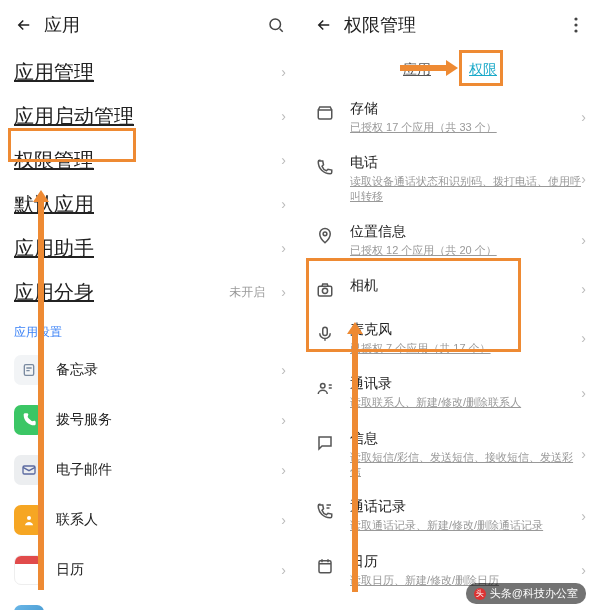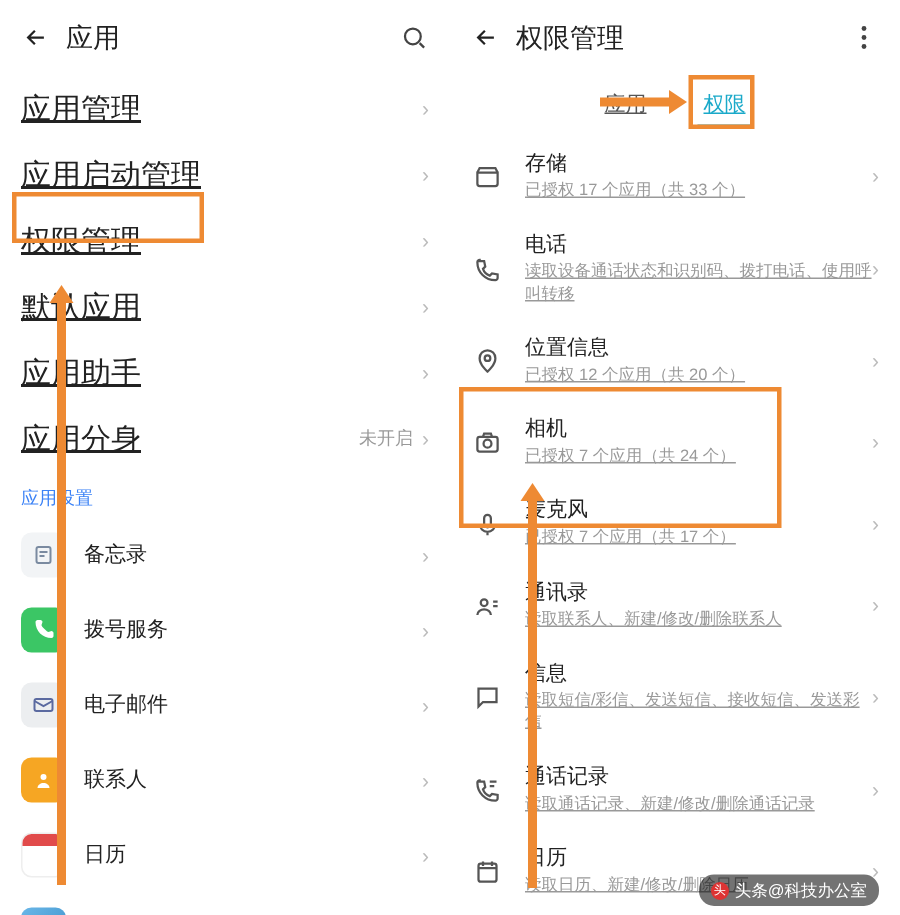--- a/index.html
+++ b/index.html
@@ -10,27 +10,27 @@
   .header .back { width: 20px; height: 20px; display: flex; align-items: center; justify-content: center; color: #222; flex-shrink: 0; }
   .header .title { flex: 1; font-size: 18px; font-weight: 500; color: #222; margin-left: 10px; }
   .header .right-icon { width: 20px; height: 20px; display: flex; align-items: center; justify-content: center; color: #444; }
   .tabs { display: flex; justify-content: center; align-items: center; height: 40px; gap: 30px; }
   .tab { font-size: 14px; color: #555; padding: 6px 4px; position: relative; text-decoration: underline; }
   .tab.active { color: #1aa9c9; }
   .tab.active::after { content: ""; position: absolute; left: 0; right: 0; bottom: 0; height: 2px; background: #1aa9c9; }
   .row { display: flex; align-items: center; min-height: 44px; padding: 0 14px; position: relative; }
   .row .label { flex: 1; font-size: 20px; color: #222; text-decoration: underline; }
   .row .chev { color: #bbb; font-size: 14px; }
-  .row .status { font-size: 12px; color: #999; margin-right: 6px; text-align: right; }
+  .row .status { font-size: 12px; color: #999; margin-right: 16px; text-align: right; }
   .section-title { font-size: 12px; color: #3b82f6; padding: 10px 14px 4px; }
   .app-row { display: flex; align-items: center; height: 50px; padding: 0 14px; }
   .app-icon { width: 30px; height: 30px; border-radius: 7px; margin-right: 12px; display: flex; align-items: center; justify-content: center; flex-shrink: 0; }
   .app-row .label { flex: 1; font-size: 14px; color: #222; }
   .app-row .chev { color: #bbb; font-size: 14px; }
-  .perm-row { display: flex; align-items: center; padding: 10px 14px; }
+  .perm-row { display: flex; align-items: flex-start; padding: 10px 14px; }
   .perm-icon { width: 22px; height: 22px; margin-right: 14px; margin-top: 2px; color: #555; flex-shrink: 0; display:flex; align-items:center; justify-content:center; }
   .perm-text { flex: 1; }
   .perm-text .ptitle { font-size: 14px; color: #222; }
   .perm-text .psub { font-size: 11px; color: #999; margin-top: 2px; line-height: 1.3; text-decoration: underline; }
   .perm-row .chev { color: #bbb; font-size: 14px; align-self: center; }
   .box-orange { position: absolute; border: 3px solid #ee8a33; pointer-events: none; z-index: 5; }
   .arrow-up { position: absolute; width: 6px; background: #ee8a33; z-index: 4; }
   .arrow-up::before { content: ""; position: absolute; top: -10px; left: -5px; border-left: 8px solid transparent; border-right: 8px solid transparent; border-bottom: 12px solid #ee8a33; }
   .arrow-right { position: absolute; height: 6px; background: #ee8a33; z-index: 4; }
   .arrow-right::after { content: ""; position: absolute; right: -10px; top: -5px; border-top: 8px solid transparent; border-bottom: 8px solid transparent; border-left: 12px solid #ee8a33; }
@@ -209,21 +209,20 @@
     <div class="perm-row">
       <div class="perm-icon">
           <svg width="18" height="18" viewBox="0 0 24 24" fill="none" stroke="#555" stroke-width="2">
             <rect x="3" y="7" width="18" height="13" rx="2"></rect>
             <circle cx="12" cy="13" r="3.5"></circle>
             <path d="M8 7l1-3h6l1 3"></path>
           </svg>
         </div>
       <div class="perm-text">
           <div class="ptitle">相机</div>
-          <div class="psub">已授权 7 个应用（共 24 个）</div>
         </div>
       <div class="chev">›</div>
     </div>
     <div class="perm-row">
       <div class="perm-icon">
           <svg width="18" height="18" viewBox="0 0 24 24" fill="none" stroke="#555" stroke-width="2">
             <rect x="9" y="3" width="6" height="11" rx="3"></rect>
             <path d="M5 11a7 7 0 0014 0M12 18v3"></path>
           </svg>
         </div>

